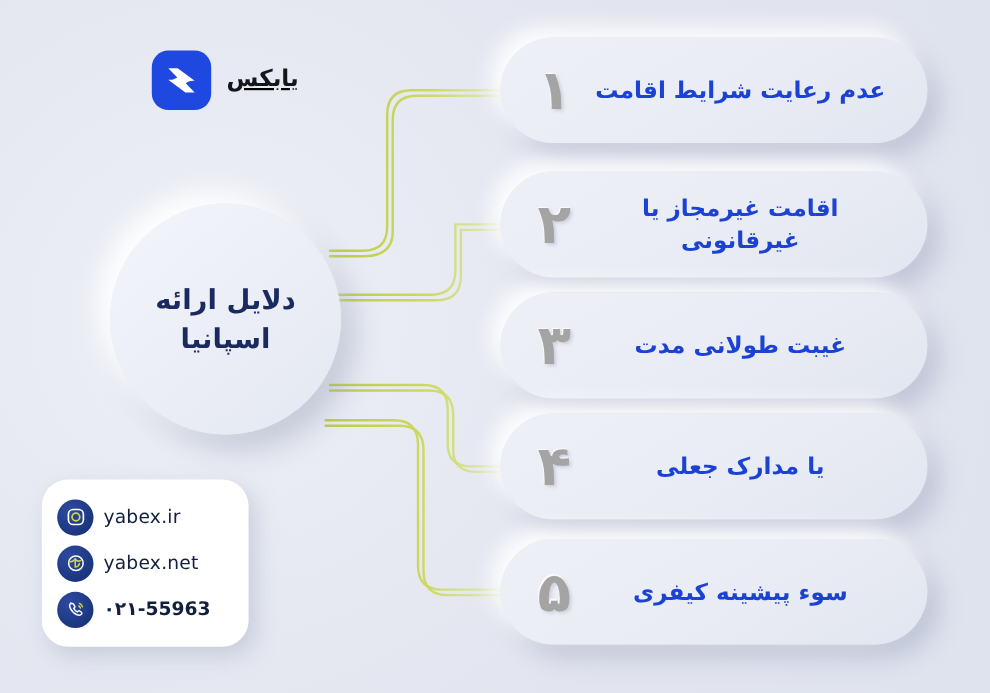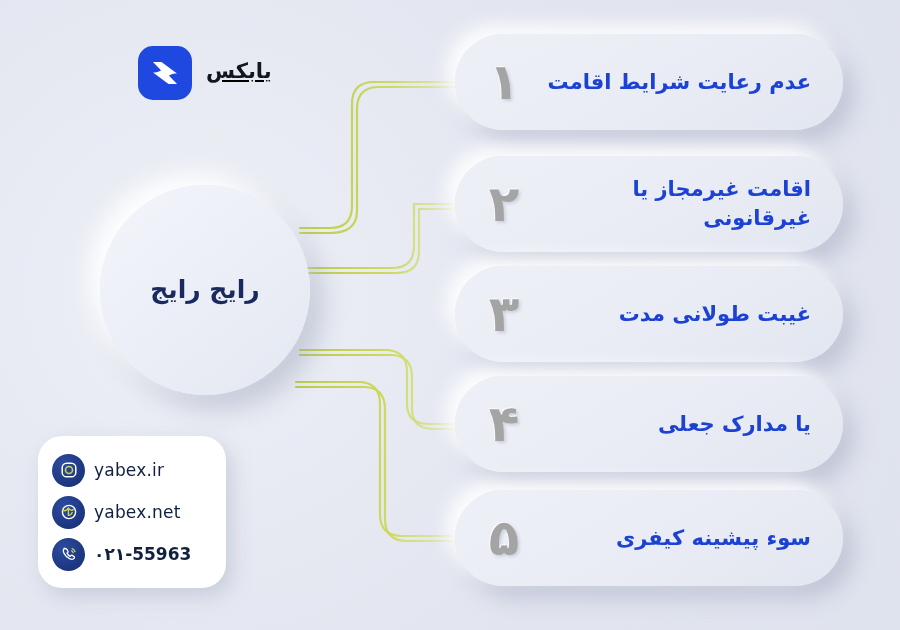--- a/index.html
+++ b/index.html
@@ -120,21 +120,21 @@
     z-index: 4;
     box-sizing: border-box;
     padding: 0 26px 0 18px;
   }
   .step-card .step-text {
     flex: 1;
     font-size: 21px;
     font-weight: 700;
     color: #1c42d4;
     line-height: 1.38;
-    text-align: right;
+    text-align: center;
     padding-right: 6px;
   }
   .step-card .step-num {
     flex: none;
     width: 62px;
     text-align: center;
     font-size: 50px;
     font-weight: 700;
     color: #a4a4a4;
     line-height: 1;
@@ -235,21 +235,22 @@
         <path d="M6 7 L14.5 7 L30 18.5 C26 18 23 19.5 20.5 22 L6 7 Z" fill="#ffffff"></path>
         <path d="M30 29 L21.5 29 L6 17.5 C10 18 13 16.5 15.5 14 L30 29 Z" fill="#ffffff"></path>
       </svg>
     </div>
     <div class="wordmark">
       <div class="wordmark-fa">یابکس</div>
     </div>
   </div>
 
   <div id="center-node">
-    <div class="title-line">رایج رایج</div>
+    <div class="title-line">دلایل ارائه</div>
+    <div class="title-line">اسپانیا</div>
   </div>
 
   <div class="step-card" id="step-card-1">
     <div class="step-text">
       <div>عدم رعایت شرایط اقامت</div>
     </div>
     <div class="step-num">۱</div>
   </div>
 
   <div class="step-card" id="step-card-2">

